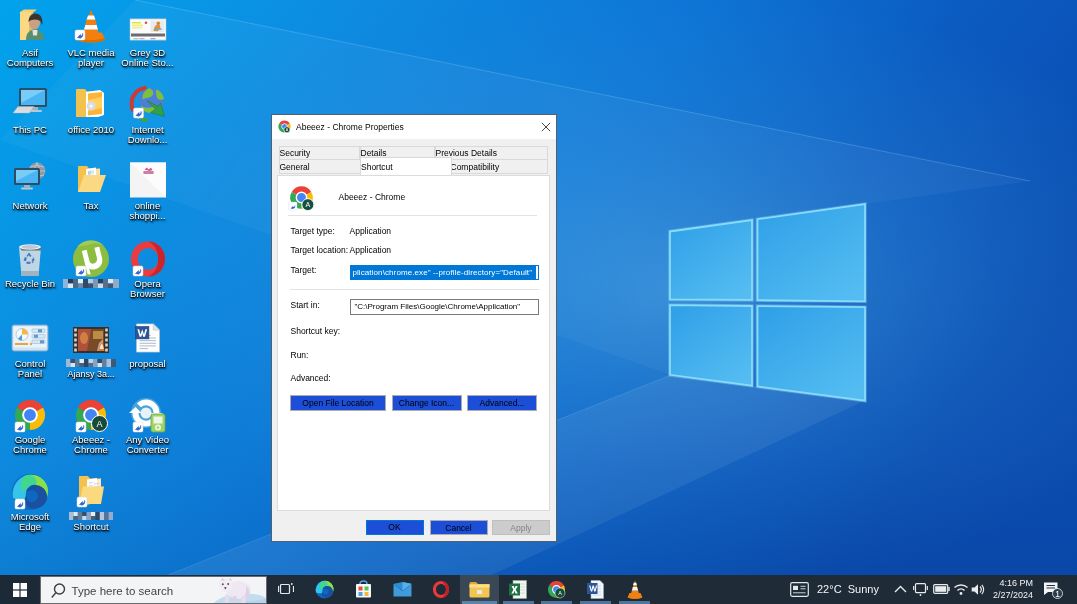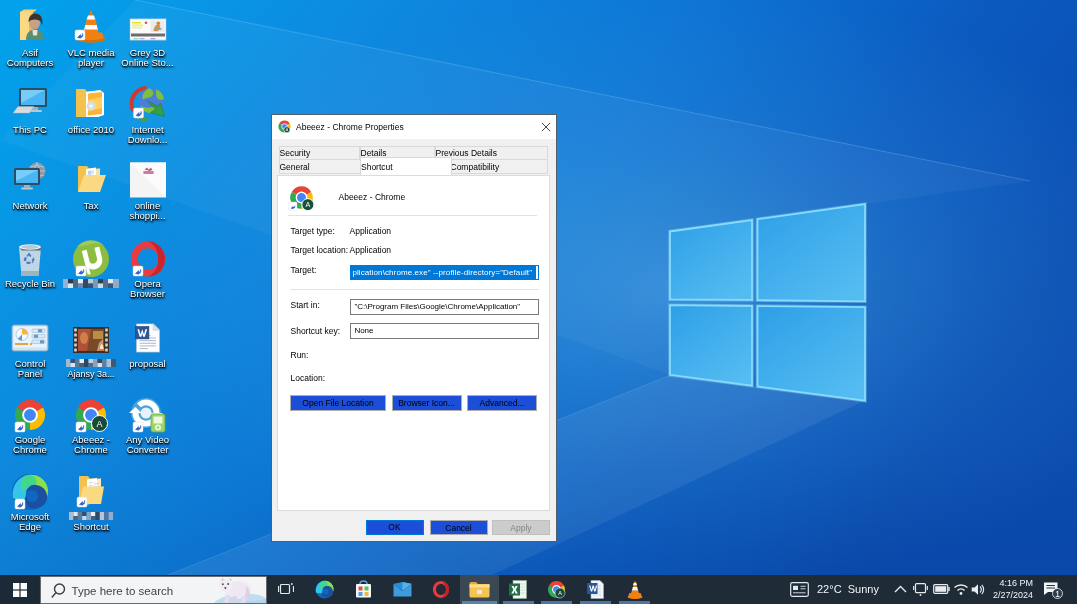--- a/index.html
+++ b/index.html
@@ -498,25 +498,24 @@
     <div class="dlbl" style="left:12.5px;top:69px">Target location:</div>
     <div class="dlbl" style="left:71.5px;top:69px">Application</div>
     <div class="dlbl" style="left:12.5px;top:89.5px">Target:</div>
     <div class="field" style="left:72.4px;top:89px;width:189px;height:15px;border:1px solid #0078d7;padding:0">
       <span style="background:#0078d7;color:#fff;display:block;width:185px;height:13px;line-height:13px;padding:0 1px;font-size:8px;letter-spacing:0.1px">plication\chrome.exe" --profile-directory="Default"</span>
     </div>
     <div style="position:absolute;left:12px;top:113px;width:249px;height:1px;background:#e2e2e2"></div>
     <div class="dlbl" style="left:12.5px;top:124px">Start in:</div>
     <div class="field" style="left:72.4px;top:123.5px;width:189px;height:16px">"C:\Program Files\Google\Chrome\Application"</div>
     <div class="dlbl" style="left:12.5px;top:150px">Shortcut key:</div>
-    <div class="field" style="left:72.4px;top:147.5px;width:189px;height:16px">None</div>
     <div class="dlbl" style="left:12.5px;top:174.5px">Run:</div>
-    <div class="dlbl" style="left:12.5px;top:197.5px">Location:</div>
+    <div class="dlbl" style="left:12.5px;top:197.5px">Advanced:</div>
     <div class="btn" style="left:12px;top:219.5px;width:96px;height:16px;line-height:15px">Open File Location</div>
-    <div class="btn" style="left:113.5px;top:219.5px;width:70px;height:16px;line-height:15px">Browser Icon...</div>
+    <div class="btn" style="left:113.5px;top:219.5px;width:70px;height:16px;line-height:15px">Change Icon...</div>
     <div class="btn" style="left:189px;top:219.5px;width:70px;height:16px;line-height:15px">Advanced...</div>
   </div>
   <div class="btn" style="left:93.5px;top:405px;width:58px;height:15px;line-height:13px;border:1px solid #0078d7">OK</div>
   <div class="btn" style="left:157.5px;top:405px;width:58px;height:15px;line-height:14px">Cancel</div>
   <div class="btn" style="left:220px;top:405px;width:58px;height:15px;line-height:14px;background:#ccc;border-color:#bfbfbf;color:#838383">Apply</div>
 </div>
 
 <div id="bar">
 
   <div style="position:absolute;left:0;top:0;width:39px;height:29px;background:#1c2a38"></div>

